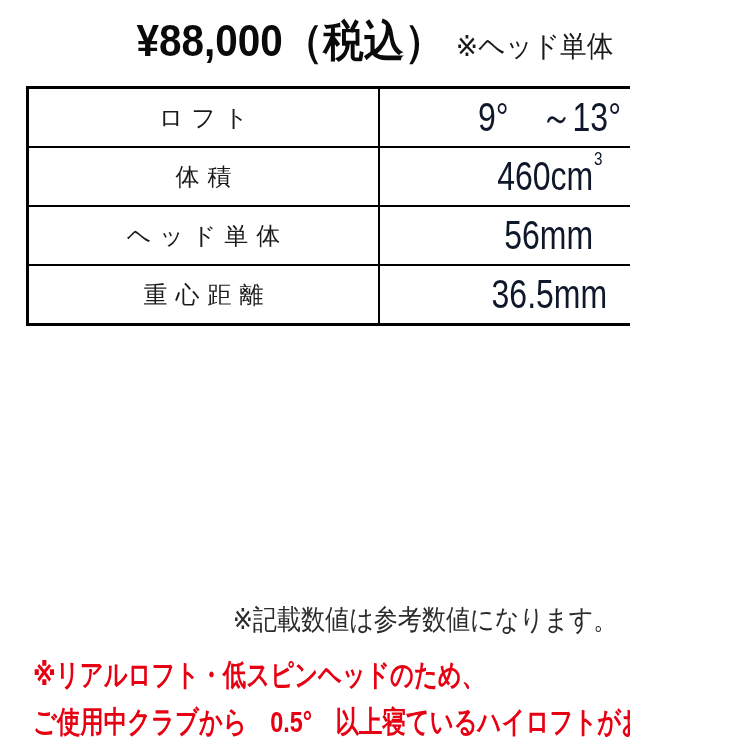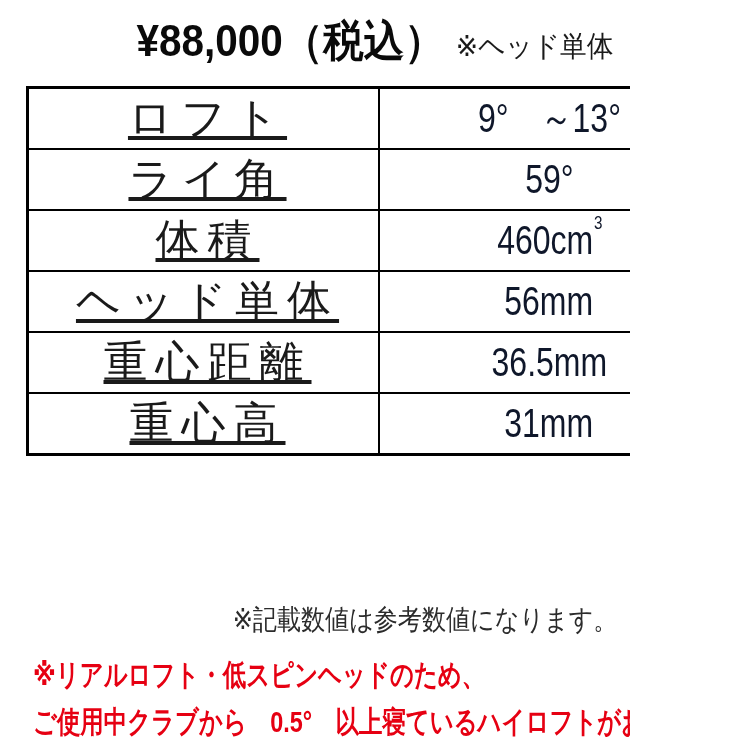--- a/index.html
+++ b/index.html
@@ -58,26 +58,25 @@
   }
   table.spec td {
     height: 57px;
     text-align: center;
     vertical-align: middle;
     padding: 0;
     overflow: hidden;
   }
   td.label-cell {
     width: 349px;
-    font-size: 44px;
+    font-size: 24px;
     color: #1a1a1a;
     letter-spacing: 8px;
     text-indent: 8px; 
     font-weight: 400;
-    text-decoration: underline;
   }
   td.value-cell {
     font-size: 40px;
     color: #0f172a;
   }
   .vwrap {
     display: inline-block;
     transform: scaleX(0.80);
     transform-origin: 50% 50%;
     white-space: nowrap;
@@ -127,38 +126,30 @@
     <span class="price">¥88,000（税込）</span><span class="suffix">※ヘッド単体</span>
   </div>
 
   <table class="spec">
     <tbody>
       <tr>
         <td class="label-cell">ロフト</td>
         <td class="value-cell"><span class="vwrap"><span>9°　～13°</span><span class="sup"></span></span></td>
       </tr>
       <tr>
-        <td class="label-cell">ライ角</td>
-        <td class="value-cell"><span class="vwrap"><span>59°</span><span class="sup"></span></span></td>
-      </tr>
-      <tr>
         <td class="label-cell">体積</td>
         <td class="value-cell"><span class="vwrap"><span>460cm</span><span class="sup">3</span></span></td>
       </tr>
       <tr>
         <td class="label-cell">ヘッド単体</td>
         <td class="value-cell"><span class="vwrap"><span>56mm</span><span class="sup"></span></span></td>
       </tr>
       <tr>
         <td class="label-cell">重心距離</td>
         <td class="value-cell"><span class="vwrap"><span>36.5mm</span><span class="sup"></span></span></td>
-      </tr>
-      <tr>
-        <td class="label-cell">重心高</td>
-        <td class="value-cell"><span class="vwrap"><span>31mm</span><span class="sup"></span></span></td>
       </tr>
     </tbody>
   </table>
 
   <div class="ref-note">※記載数値は参考数値になります。</div>
 
   <div class="warning" style="color: rgb(230, 0, 18);">
     <div class="wline">※リアルロフト・低スピンヘッドのため、</div>
     <div class="wline">ご使用中クラブから　0.5°　以上寝ているハイロフトがお勧めです。</div>
   </div>

